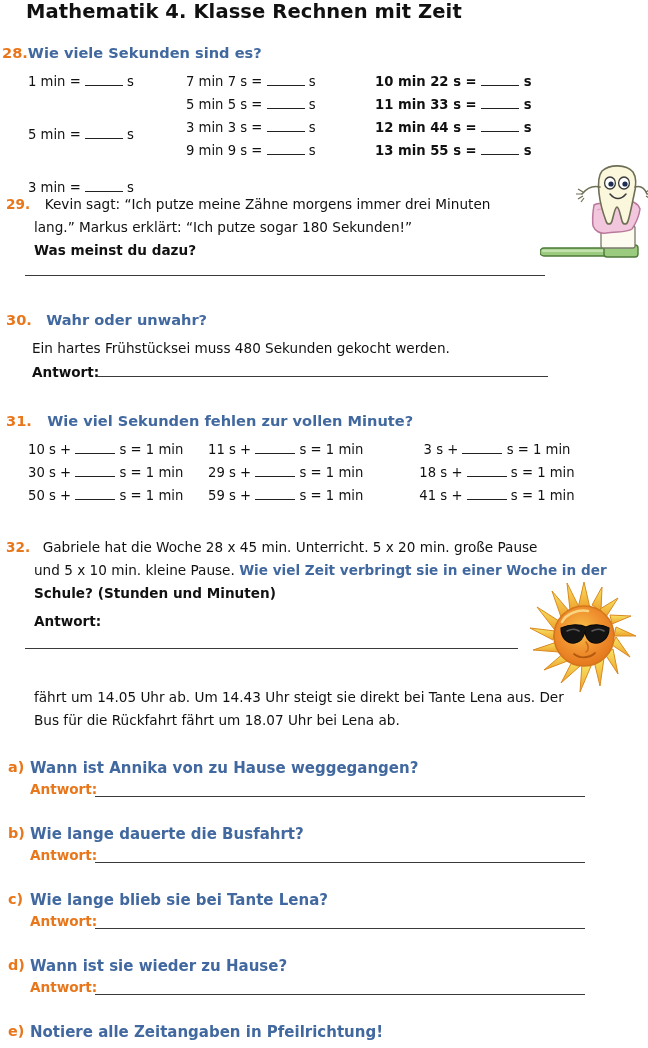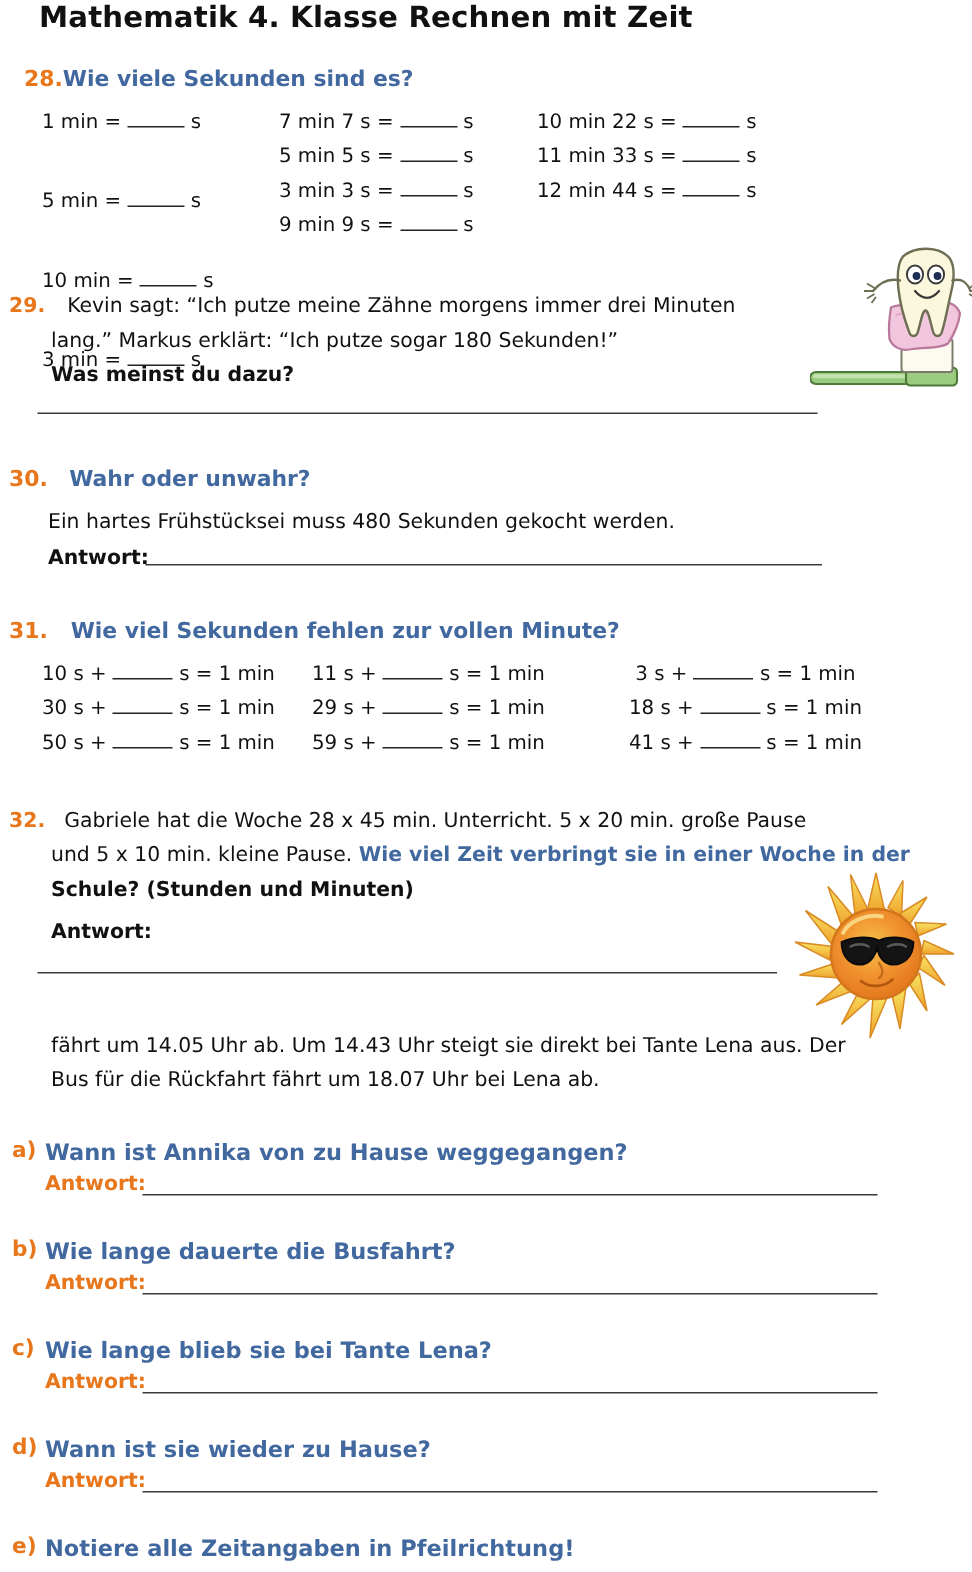--- a/index.html
+++ b/index.html
@@ -112,42 +112,42 @@
   
   .art { position: absolute; }
 </style>
 </head>
 <body>
 
 <div id="page">
 
   <div class="title">Mathematik 4. Klasse Rechnen mit Zeit</div>
 
-  <div class="ex ex-head" style="left:16px; top:44px;text-align:right;">
+  <div class="ex ex-head" style="left:2px; top:44px;text-align:right;">
     <span class="num">28.</span><span class="qblue">Wie viele Sekunden sind es?</span>
   </div>
 
   <div class="eqgrid" style="left:28px; top:70px; width:150px;gap:30px;">
     <div class="eqcell"><span>1 min =</span> <span class="blank b38"></span> <span>s</span></div>
     <div class="eqcell"><span>5 min =</span> <span class="blank b38"></span> <span>s</span></div>
-    <div class="eqcell"><span>10 min =</span> <span class="blank b38"></span> <span>s</span></div>
     <div class="eqcell"><span>3 min =</span> <span class="blank b38"></span> <span>s</span></div>
   </div>
 
   <div class="eqgrid" style="left:186px; top:70px; width:180px;">
     <div class="eqcell"><span>7 min 7 s =</span> <span class="blank b38"></span> <span>s</span></div>
     <div class="eqcell"><span>5 min 5 s =</span> <span class="blank b38"></span> <span>s</span></div>
     <div class="eqcell"><span>3 min 3 s =</span> <span class="blank b38"></span> <span>s</span></div>
     <div class="eqcell"><span>9 min 9 s =</span> <span class="blank b38"></span> <span>s</span></div>
   </div>
 
-  <div class="eqgrid" style="left:358px; top:70px; width:200px;">
+  <div class="eqgrid" style="left:375px; top:70px; width:200px;font-weight:bold;">
     <div class="eqcell"><span>10 min 22 s =</span> <span class="blank b38"></span> <span>s</span></div>
     <div class="eqcell"><span>11 min 33 s =</span> <span class="blank b38"></span> <span>s</span></div>
     <div class="eqcell"><span>12 min 44 s =</span> <span class="blank b38"></span> <span>s</span></div>
+    <div class="eqcell"><span>13 min 55 s =</span> <span class="blank b38"></span> <span>s</span></div>
   </div>
 
   <div class="ex" style="left:6px; top:193px;">
     <div class="body-line">
       <span class="num">29.</span>
       <span style="display:inline-block;width:6px;"></span>
       <span>Kevin sagt: “Ich putze meine Zähne morgens immer drei Minuten</span>
     </div>
     <div class="body-line" style="padding-left:28px;">
       <span>lang.” Markus erklärt: “Ich putze sogar 180 Sekunden!”</span>

